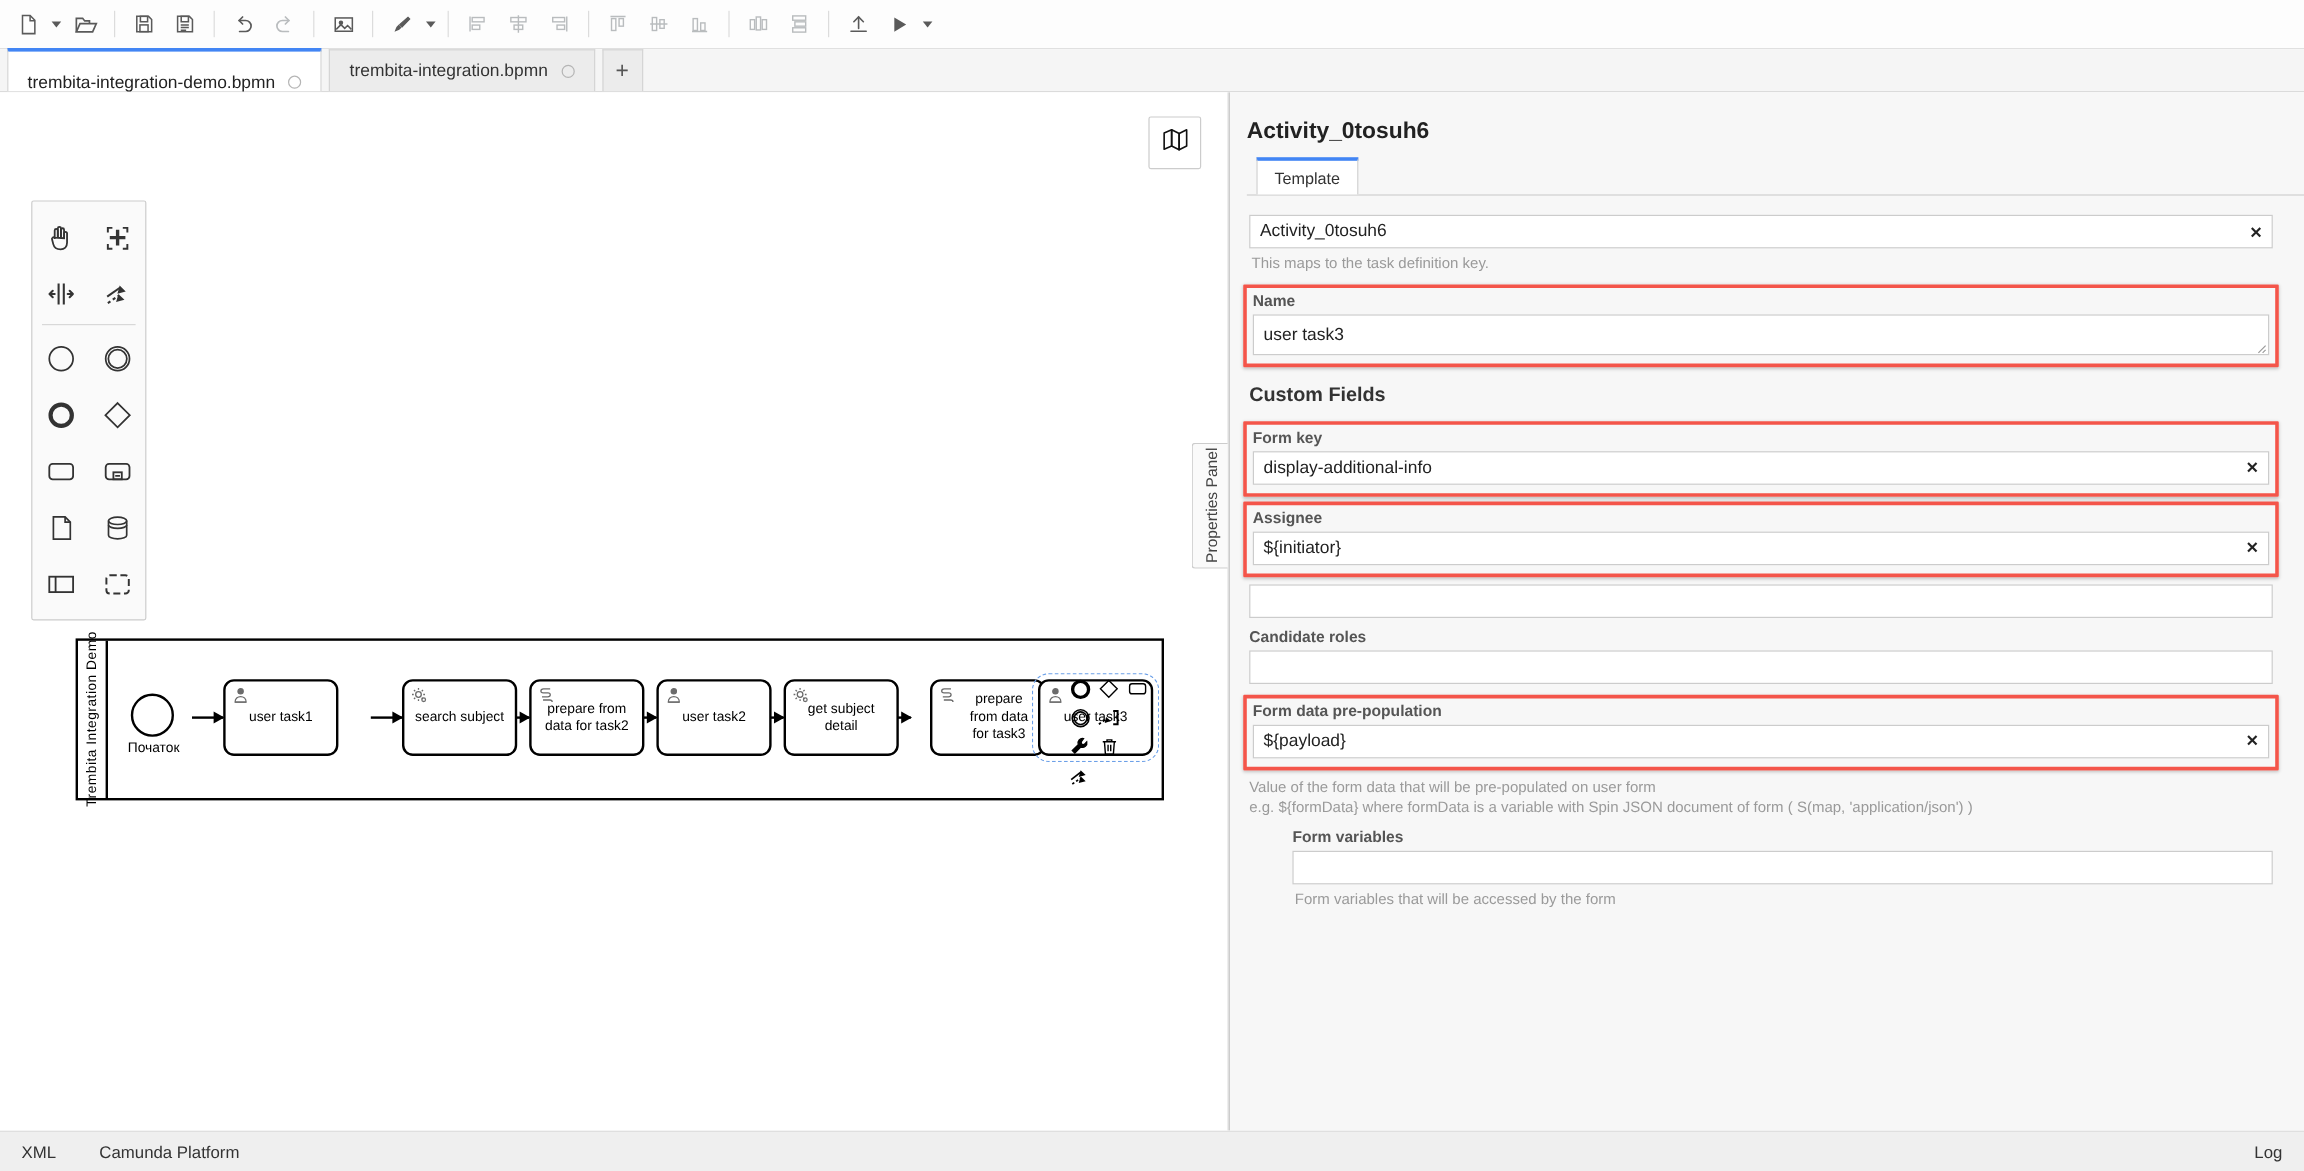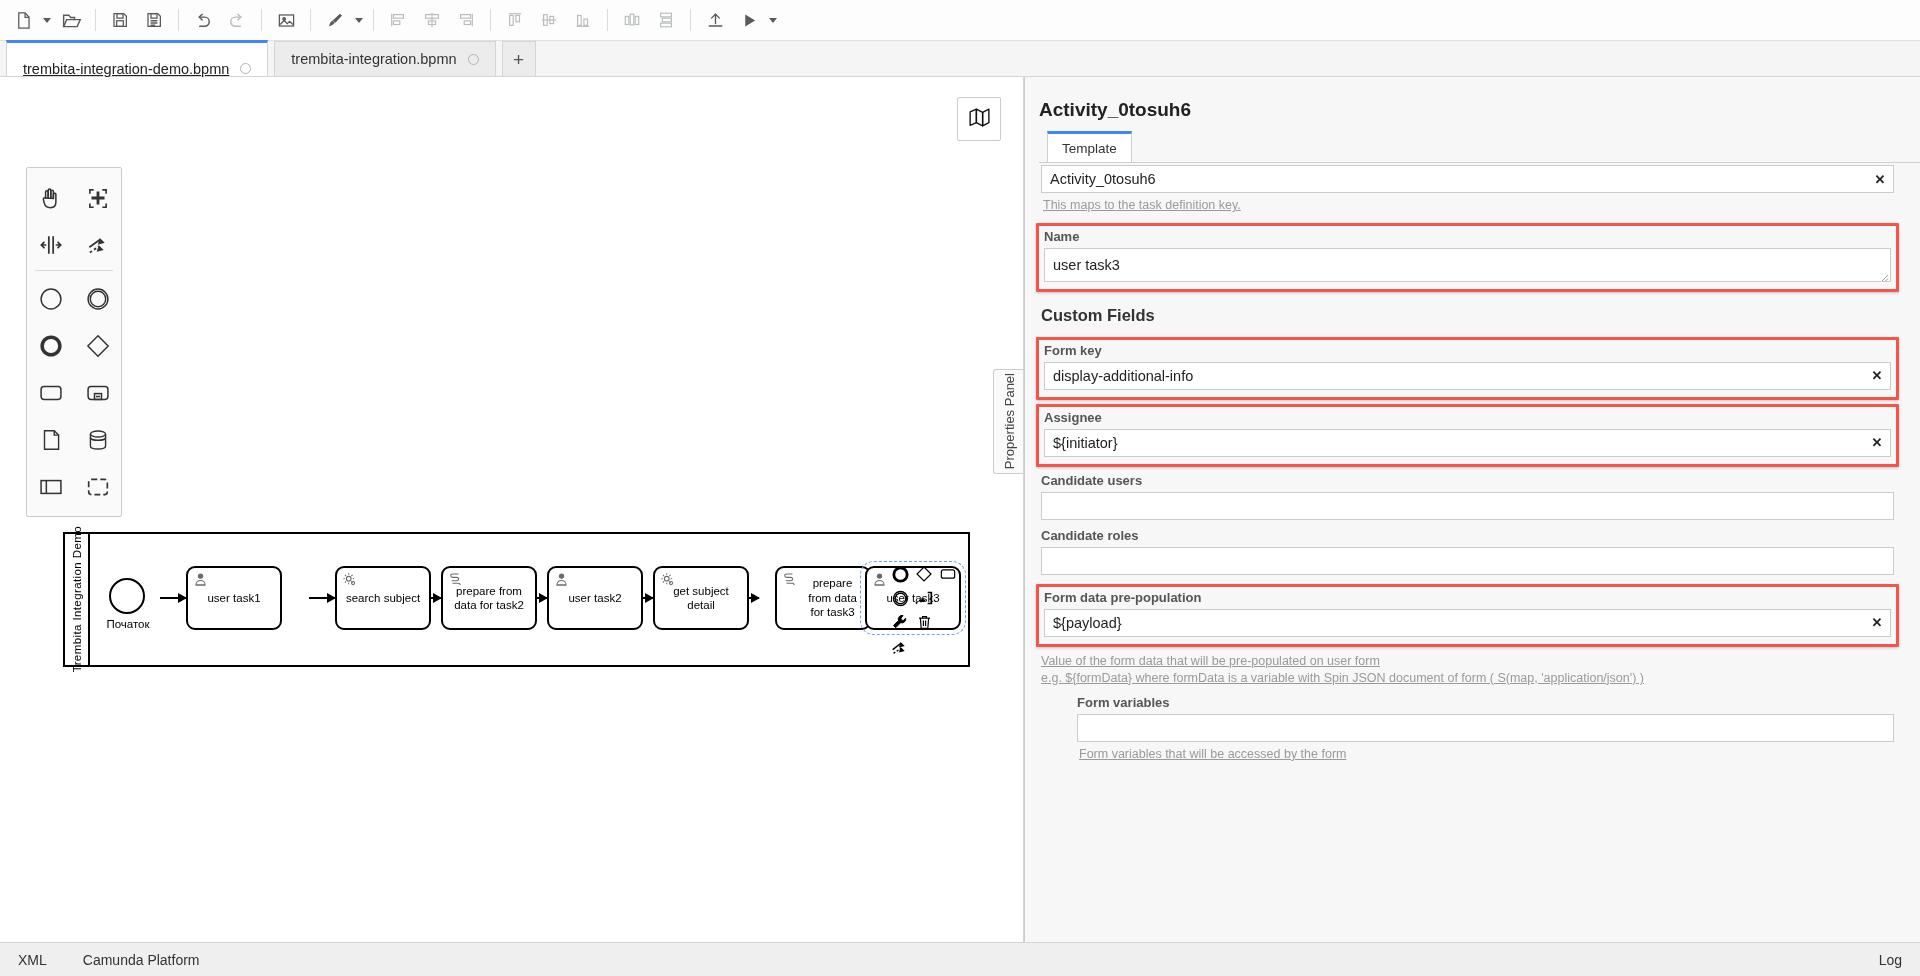--- a/index.html
+++ b/index.html
@@ -65,21 +65,20 @@
     position: relative;
     cursor: pointer;
     white-space: nowrap;
   }
   .tab.active {
     background: #ffffff;
     border-top: 3px solid #4285f4;
     padding-top: 18px;
     height: 36px;
     color: #222;
-    text-decoration: underline;
   }
   .tab .dirty {
     display: inline-block;
     width: 11px; height: 11px;
     border: 1.3px solid #b5b5b5;
     border-radius: 50%;
     margin-left: 11px;
   }
   .tab-add {
     width: 34px; height: 35px;
@@ -240,21 +239,21 @@
     padding: 0;
   }
   .props-inner { padding: 16px 24px 0 14px; }
   .props-title {
     font-size: 19px; font-weight: bold; color: #222;
     margin: 6px 0 10px 0;
   }
   .ptabs {
     display: flex; align-items: flex-end;
     border-bottom: 1px solid #d0d0d0;
-    margin-bottom: 0px;
+    margin-bottom: 14px;
     margin-right: -24px;
     padding-left: 8px;
   }
   .ptab {
     font-size: 13.5px;
     padding: 7px 14px 6px 14px;
     background: #f2f2f2;
     border: 1px solid #d0d0d0;
     border-bottom: none;
     color: #444;
@@ -319,21 +318,20 @@
   }
   .ftextarea .val { font-size: 14.5px; color: #222; padding: 0 8px; }
   .resize-grip {
     position: absolute; right: 1px; bottom: 1px;
     width: 12px; height: 12px;
   }
   .fhelp {
     font-size: 12.5px; color: #9a9a9a;
     line-height: 1.35;
     padding: 4px 2px 0 2px;
-    text-decoration: underline;
   }
 
   
   .footer {
     height: 34px; min-height: 34px;
     background: #efefef;
     border-top: 1px solid #d5d5d5;
     display: flex; align-items: center;
     padding: 0 18px;
     font-size: 14px; color: #333;
@@ -824,21 +822,20 @@
 
         <div class="field hl">
           <label class="flabel">Assignee</label>
           <div class="finput">
             <div class="val">${initiator}</div>
             <div class="clearx">✕</div>
           </div>
         </div>
 
         <div class="field">
-          <label class="flabel">Candidate users</label>
           <div class="finput">
             <div class="val"></div>
           </div>
         </div>
 
         <div class="field">
           <label class="flabel">Candidate roles</label>
           <div class="finput">
             <div class="val"></div>
           </div>

